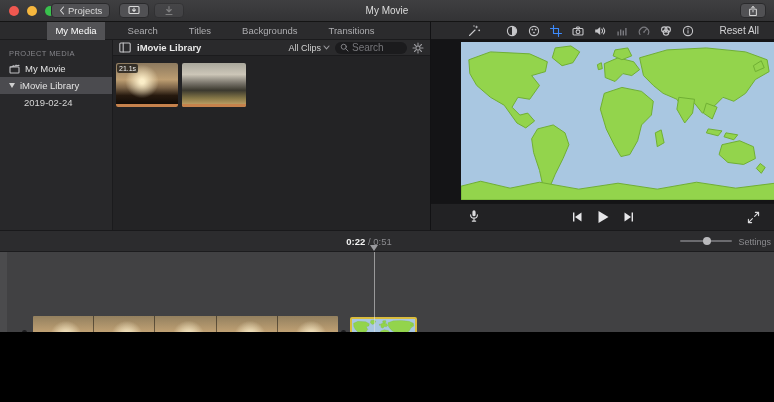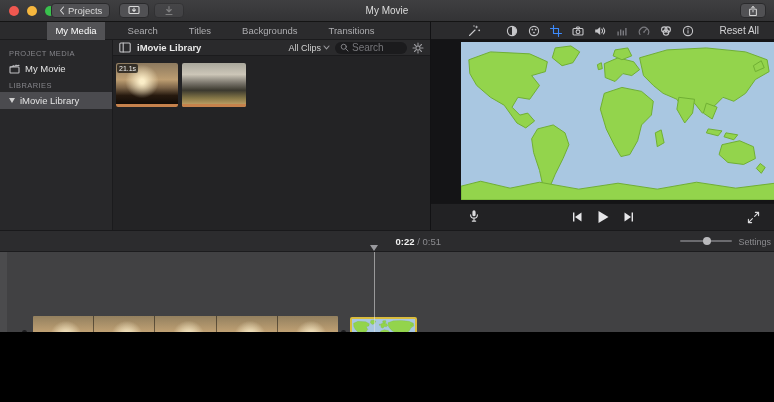--- a/index.html
+++ b/index.html
@@ -83,21 +83,21 @@
 
   .transport { position:absolute; left:0; bottom:0; right:0; height:27px; background:#222224;
     border-top:1px solid #151517; display:flex; align-items:center; justify-content:center; gap:13px;
     color:#e6e6e8; }
   .mic-btn { position:absolute; left:36px; top:5px; color:#dcdcde; }
   .expand-btn { position:absolute; right:14px; top:7px; color:#dcdcde; }
 
   
   .tl-header { position:absolute; left:0; top:230px; width:774px; height:22px; background:#2c2c2e;
     border-top:1px solid #19191b; border-bottom:1px solid #1c1c1e; z-index:20; }
-  .counter { position:absolute; left:271px; width:170px; top:5px; text-align:right; font-size:9.5px; color:#8b8b8f; }
+  .counter { position:absolute; left:284px; width:170px; top:5px; text-align:center; font-size:9.5px; color:#8b8b8f; }
   .counter .cur { color:#f2f2f2; font-weight:bold; }
   .zoom-slider { position:absolute; right:42px; top:9px; width:52px; height:2px; background:#6b6b6f; border-radius:1px; }
   .zoom-thumb { position:absolute; left:45%; top:-3px; width:8px; height:8px; border-radius:50%; background:#b9b9bc; }
   .settings-label { position:absolute; right:3px; top:6px; font-size:9px; color:#8b8b8f; }
   .ph-marker { position:absolute; left:370px; bottom:0; width:0; height:0;
     border-left:4px solid transparent; border-right:4px solid transparent; border-top:6px solid #9a9a9e; }
 
   
   .timeline { position:absolute; left:0; top:252px; width:774px; height:150px; background:#414143; }
   .tl-gutter { position:absolute; left:0; top:0; bottom:0; width:7px; background:#4b4b4d; }
@@ -197,24 +197,26 @@
       <div class="left-body">
         <div class="sidebar">
           <div class="sb-header">PROJECT MEDIA</div>
           <div class="sb-item">
             <svg class="ic sic" width="11" height="10" viewBox="0 0 11 10">
                 <rect x="1" y="3" width="9" height="6" rx="0.8"></rect>
                 <path d="M1 3 L10 1.4 M3.5 2.6 L4.3 1.6 M6.3 2.1 L7.1 1.1"></path>
               </svg>
             <span>My Movie</span>
           </div>
-          <div class="sb-header">LIBRARIES</div>
           <div class="sb-item selected">
             <span class="tri-down"></span>
             <span>iMovie Library</span>
+          </div>
+          <div class="sb-item sb-date">
+            <span>2019-02-24</span>
           </div>
         </div>
 
         <div class="browser">
           <div class="browser-header">
             <svg class="ic" style="color:#c3c3c6" width="12" height="11" viewBox="0 0 12 11">
                 <rect x="0.8" y="1" width="10.4" height="9" rx="1"></rect>
                 <path d="M4.2 1 v9"></path>
               </svg>
             <span class="bh-title">iMovie Library</span>

